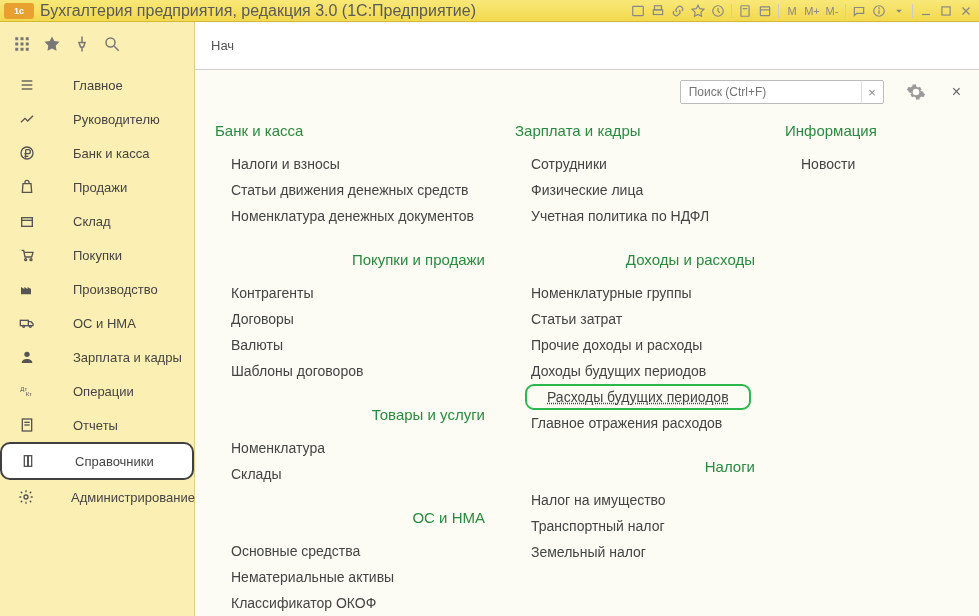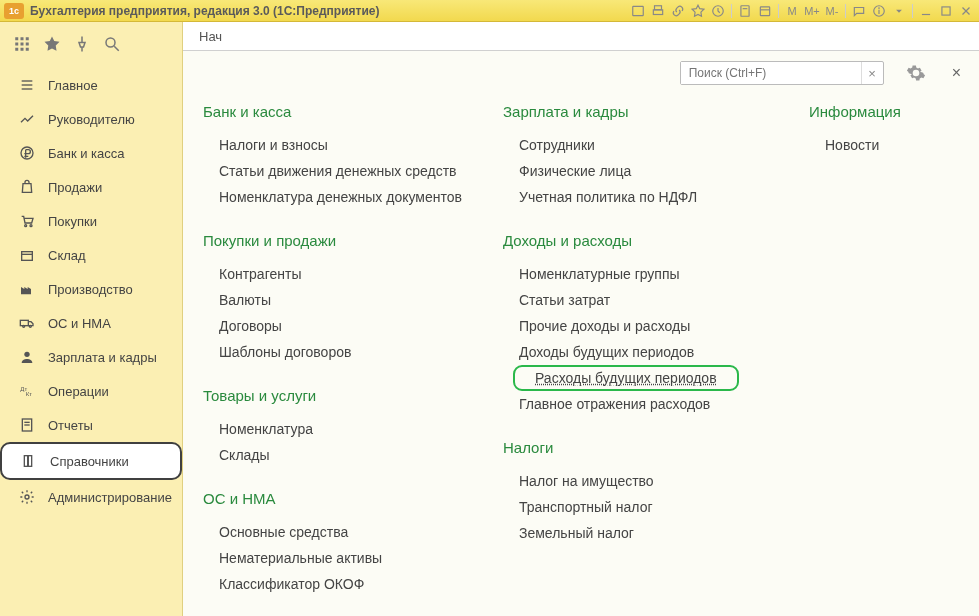--- a/index.html
+++ b/index.html
@@ -1,58 +1,58 @@
 <!DOCTYPE html>
 <html><head>
 <meta charset="utf-8">
 <style>
   * { box-sizing: border-box; margin: 0; padding: 0; }
   body { font-family: Arial, sans-serif; font-size: 13px; background: #fff; width: 979px; height: 616px; overflow: hidden; }
   
   .title-bar { height: 22px; background: linear-gradient(#f8e878, #f2d94e); display: flex; align-items: center; padding: 0 4px; border-bottom: 1px solid #d4b838; }
-  .title-bar .logo { width: 20px; height: 16px; background: #e8a030; border-radius: 3px; margin-right: 6px; display: flex; align-items: center; justify-content: center; font-size: 9px; color: #fff; font-weight: bold; }
-  .title-bar .title { color: #5a5a5a; font-size: 12px; flex: 1; font-weight: bold; }
+  .title-bar .logo { width: 30px; height: 16px; background: #e8a030; border-radius: 3px; margin-right: 6px; display: flex; align-items: center; justify-content: center; font-size: 9px; color: #fff; font-weight: bold; }
+  .title-bar .title { color: #5a5a5a; font-size: 16px; flex: 1; }
   .title-bar .sys-btns { display: flex; gap: 2px; align-items: center; }
   .title-bar .sys-btn { width: 18px; height: 16px; display: flex; align-items: center; justify-content: center; color: #888; font-size: 11px; cursor: pointer; }
   .title-bar .sys-btn svg { width: 14px; height: 14px; }
   .title-bar .sep { width: 1px; height: 14px; background: #ccc; margin: 0 2px; }
   
   .main { display: flex; height: calc(100% - 22px); }
   
   .sidebar { width: 195px; background: #fbefb3; border-right: 1px solid #e0d080; padding-top: 4px; }
   .sidebar-tools { display: flex; gap: 10px; padding: 8px 12px 14px; align-items: center; }
   .sidebar-tools .tool { width: 20px; height: 20px; color: #777; display: flex; align-items: center; justify-content: center; cursor: pointer; }
   .sidebar-tools .tool svg { width: 18px; height: 18px; }
-  .sidebar-item { display: flex; align-items: center; padding: 8px 10px 8px 18px; color: #444; cursor: pointer; font-size: 13px; }
+  .sidebar-item { display: flex; align-items: center; padding: 8px 10px 8px 18px; color: #444; cursor: pointer; font-size: 13px; gap: 25px; }
   .sidebar-item .icon { width: 18px; height: 18px; margin-right: 12px; color: #555; display: flex; align-items: center; justify-content: center; }
   .sidebar-item .icon svg { width: 16px; height: 16px; }
   .sidebar-item.active { background: #fff; }
   .highlight-green { border: 2px solid #404040; border-radius: 10px; }
   
   .content { flex: 1; background: #fff; position: relative; display: flex; flex-direction: column; }
-  .content-header { height: 29px; border-bottom: 1px solid #d0d0d0; display: flex; align-items: center; padding: 0 12px; }
+  .content-header { height: 48px; border-bottom: 1px solid #d0d0d0; display: flex; align-items: center; padding: 0 12px; }
   .content-header .tab-begin { color: #555; font-size: 13px; padding-left: 4px; }
   
   .panel { flex: 1; background: #fcfcf5; position: relative; overflow: hidden; }
   .panel-top { position: absolute; right: 14px; top: 10px; display: flex; align-items: center; gap: 22px; }
   .search-wrap { display: flex; border: 1px solid #bbb; background: #fff; border-radius: 2px; height: 24px; }
   .search-wrap input { border: none; outline: none; padding: 0 8px; width: 180px; font-size: 12px; color: #888; }
   .search-wrap .clear { width: 22px; display: flex; align-items: center; justify-content: center; border-left: 1px solid #ddd; color: #888; cursor: pointer; }
   .gear { color: #999; cursor: pointer; display: flex; }
   .gear svg { width: 20px; height: 20px; }
   .close-x { color: #666; cursor: pointer; font-size: 16px; padding: 0 4px; }
   
   .columns { display: flex; padding: 52px 20px 20px 20px; gap: 30px; height: 100%; overflow-y: auto; }
   .col { flex: 0 0 auto; }
   .col1 { width: 270px; }
   .col2 { width: 240px; }
-  .col3 { width: 150px; margin-left: 36px; }
+  .col3 { width: 150px; }
   .section-title { color: #2a8a3e; font-size: 15px; margin-bottom: 12px; margin-top: 4px; cursor: pointer; }
   .section-title:first-child { margin-top: 0; }
-  .section-title.spaced { margin-top: 22px; }
+  .section-title.spaced { margin-top: 22px; text-align: right; }
   .link-list { margin-bottom: 8px; }
   .link-item { color: #444; font-size: 14px; padding: 5px 0 5px 16px; cursor: pointer; }
   .link-item.highlighted { display: inline-block; border: 2px solid #2ab84a; border-radius: 9px; padding: 3px 20px; margin-left: 10px; text-decoration: underline dotted; }
 </style>
 </head>
 <body>
 
 <div class="title-bar">
   <div class="logo">1c</div>
   <div class="title">Бухгалтерия предприятия, редакция 3.0  (1С:Предприятие)</div>
@@ -204,35 +204,35 @@
           <span class="icon">
             <svg viewBox="0 0 24 24" fill="currentColor">
               <path d="M6 7h12l1 13H5zM9 7V5a3 3 0 0 1 6 0v2" fill="none" stroke="currentColor" stroke-width="2"></path>
             </svg>
           </span>
           <span>Продажи</span>
         </div>
         <div class="sidebar-item">
           <span class="icon">
             <svg viewBox="0 0 24 24" fill="none" stroke="currentColor" stroke-width="2">
+              <rect x="4" y="7" width="16" height="13"></rect>
+              <line x1="4" y1="11" x2="20" y2="11"></line>
+            </svg>
+          </span>
+          <span>Склад</span>
+        </div>
+        <div class="sidebar-item">
+          <span class="icon">
+            <svg viewBox="0 0 24 24" fill="none" stroke="currentColor" stroke-width="2">
               <path d="M4 5h3l2 10h10l2-7H8"></path>
               <circle cx="10" cy="19" r="1.5"></circle>
               <circle cx="18" cy="19" r="1.5"></circle>
             </svg>
           </span>
           <span>Покупки</span>
-        </div>
-        <div class="sidebar-item">
-          <span class="icon">
-            <svg viewBox="0 0 24 24" fill="none" stroke="currentColor" stroke-width="2">
-              <rect x="4" y="7" width="16" height="13"></rect>
-              <line x1="4" y1="11" x2="20" y2="11"></line>
-            </svg>
-          </span>
-          <span>Склад</span>
         </div>
         <div class="sidebar-item">
           <span class="icon">
             <svg viewBox="0 0 24 24" fill="currentColor">
               <path d="M3 20V9l5 3V9l5 3V9l5 3v8z"></path>
             </svg>
           </span>
           <span>Производство</span>
         </div>
         <div class="sidebar-item">
@@ -316,22 +316,22 @@
         <div class="col col1" id="col1">
             <div class="section-title">Банк и касса</div>
             <div class="link-list">
               <div class="link-item">Налоги и взносы</div>
               <div class="link-item">Статьи движения денежных средств</div>
               <div class="link-item">Номенклатура денежных документов</div>
             </div>
             <div class="section-title spaced">Покупки и продажи</div>
             <div class="link-list">
               <div class="link-item">Контрагенты</div>
+              <div class="link-item">Договоры</div>
               <div class="link-item">Валюты</div>
-              <div class="link-item">Договоры</div>
               <div class="link-item">Шаблоны договоров</div>
             </div>
             <div class="section-title spaced">Товары и услуги</div>
             <div class="link-list">
               <div class="link-item">Номенклатура</div>
               <div class="link-item">Склады</div>
             </div>
             <div class="section-title spaced">ОС и НМА</div>
             <div class="link-list">
               <div class="link-item">Основные средства</div>

